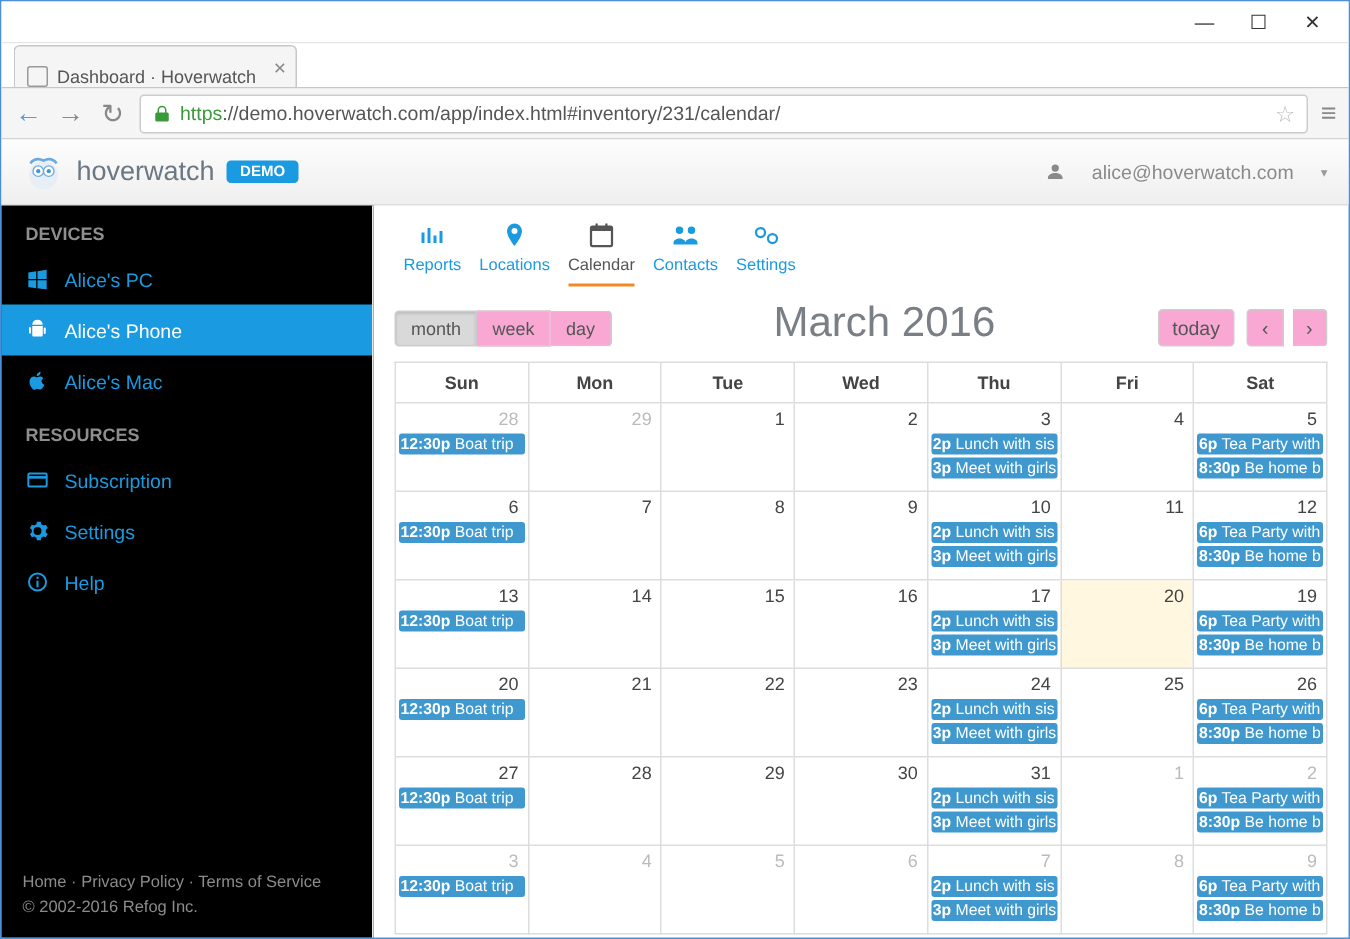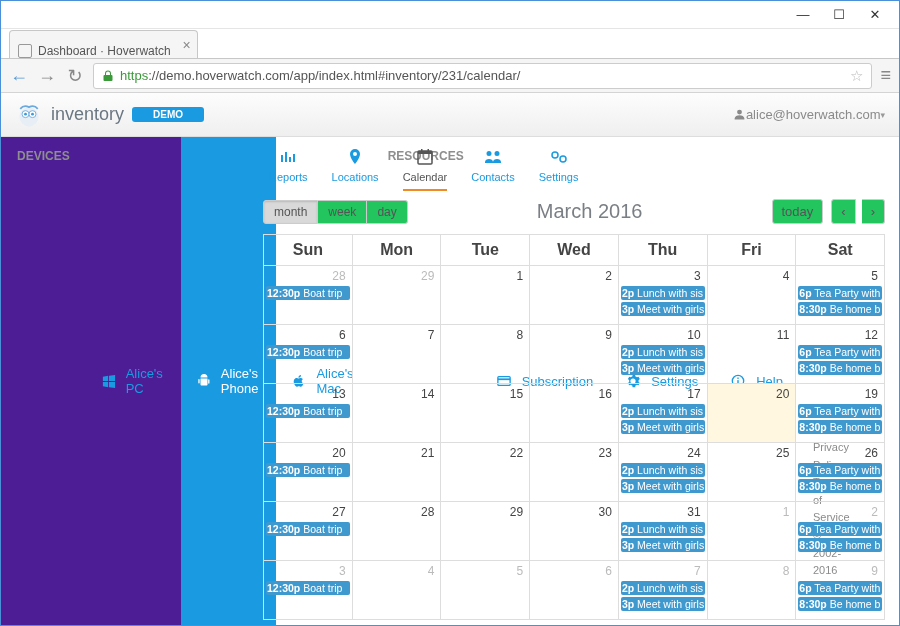--- a/index.html
+++ b/index.html
@@ -16,52 +16,52 @@
 .navbtn.back{color:#5a9bd5}
 .addr{flex:1;height:26px;border:1px solid #ccc;border-radius:3px;background:#fff;display:flex;align-items:center;padding:0 28px 0 8px;font-size:13px;position:relative}
 .lock{width:12px;height:12px;margin-right:6px;color:#3a9a3a}
 .url-https{color:#3a9a3a}
 .url-rest{color:#555}
 .star{position:absolute;right:8px;color:#bbb;font-size:15px}
 .menu{color:#888;font-size:18px}
 .apphead{height:44px;background:linear-gradient(#fdfdfd,#efefef);border-bottom:1px solid #ddd;display:flex;align-items:center;padding:0 14px}
 .owl{width:28px;height:28px;margin-right:8px}
 .brand{font-size:18px;color:#6b7782;font-weight:400}
-.demo{background:#1a9ae0;color:#fff;font-size:10px;font-weight:bold;padding:2px 21px;border-radius:3px;margin-left:8px}
+.demo{background:#1a9ae0;color:#fff;font-size:10px;font-weight:bold;padding:2px 9px;border-radius:3px;margin-left:8px}
 .spacer{flex:1}
-.user{color:#8a8a8a;font-size:13px;display:flex;align-items:center;gap:0}
+.user{color:#8a8a8a;font-size:13px;display:flex;align-items:center;gap:18px}
 .user .caret{font-size:9px;color:#999}
 .body{flex:1;display:flex;min-height:0}
-.sidebar{width:248px;border-right:1px solid #e6e6e6;background:#4c1d95;display:flex;flex-direction:row}
+.sidebar{width:248px;border-right:1px solid #e6e6e6;background:#000000;display:flex;flex-direction:column}
 .sbhead{color:#8e8e8e;font-size:12px;font-weight:bold;padding:12px 16px 6px}
 .sbitem{display:flex;align-items:center;gap:10px;padding:9px 16px;color:#1a9ae0;font-size:13px;cursor:pointer}
 .sbitem.active{background:#1a9ae0;color:#fff}
 .sbicon{width:16px;height:16px;display:inline-flex;align-items:center;justify-content:center}
 .sidefoot{margin-top:auto;padding:10px 14px;font-size:11px;color:#8b8b8b;line-height:1.6}
 .sidefoot a{color:#8b8b8b}
 .main{flex:1;padding:10px 14px 0 14px;overflow:hidden;display:flex;flex-direction:column}
 .toprow{display:flex;align-items:flex-end}
-.tabsnav{display:flex;gap:24px;margin-left:6px}
+.tabsnav{display:flex;gap:12px;margin-left:6px}
 .tnav{display:flex;flex-direction:column;align-items:center;gap:4px;color:#1a9ae0;font-size:11px;cursor:pointer;padding-bottom:6px}
 .tnav.active{color:#555;border-bottom:2px solid #f08a24}
 .tnav .ico{font-size:18px;height:20px;display:flex;align-items:center}
 .lastconn{margin-left:auto;color:#97a0a8;font-size:12px;padding-bottom:8px}
-.calbar{display:flex;align-items:center;margin-top:8px}
+.calbar{display:flex;align-items:flex-end;margin-top:8px}
 .btngroup{display:flex}
-.btn{border:1px solid #ccc;background:#22c55e;color:#555;font-size:12px;padding:4px 10px;cursor:pointer}
+.btn{border:1px solid #ccc;background:#f9a8d4;color:#555;font-size:12px;padding:4px 10px;cursor:pointer}
 .btn.first{border-top-left-radius:3px;border-bottom-left-radius:3px}
 .btn.last{border-top-right-radius:3px;border-bottom-right-radius:3px}
 .btn+.btn{border-left:none}
 .btn.active{background:#d9d9d9;box-shadow:inset 0 1px 2px rgba(0,0,0,.15)}
-.caltitle{flex:1;text-align:center;font-size:20px;color:#7a7f85}
+.caltitle{flex:1;text-align:center;font-size:28px;color:#7a7f85}
 .navbtns{display:flex;gap:6px}
 .navbtns .btn{padding:4px 9px;font-size:13px}
 .calendar{margin-top:10px;border:1px solid #ddd;border-bottom:none}
 .calhead{display:flex}
-.calhead>div{flex:1;text-align:center;font-weight:bold;color:#444;font-size:16px;padding:6px 0;border-bottom:1px solid #ddd}
+.calhead>div{flex:1;text-align:center;font-weight:bold;color:#444;font-size:12px;padding:6px 0;border-bottom:1px solid #ddd}
 .calhead>div+div{border-left:1px solid #ddd}
 .week{display:flex;height:59px}
 .cell{flex:1;border-bottom:1px solid #ddd;position:relative;overflow:hidden}
 .cell+.cell{border-left:1px solid #ddd}
 .daynum{position:absolute;top:3px;right:6px;font-size:12px;color:#444}
 .daynum.other{color:#bbb}
 .cell.today{background:#fff7e0}
 .events{position:absolute;top:20px;left:2px;right:2px;display:flex;flex-direction:column;gap:2px}
 .ev{background:#3f99ce;color:#fff;font-size:10.5px;padding:1px 1px;border-radius:2px;white-space:nowrap;overflow:hidden;text-overflow:clip}
 .ev b{font-weight:bold}
@@ -104,21 +104,21 @@
     <span class="owl">
       <svg viewBox="0 0 32 32">
           <circle cx="16" cy="18" r="11" fill="#e8eef5"></circle>
           <circle cx="12" cy="15" r="4" fill="#fff" stroke="#6ca9dd"></circle>
           <circle cx="20" cy="15" r="4" fill="#fff" stroke="#6ca9dd"></circle>
           <circle cx="12" cy="15" r="1.6" fill="#3b9ad9"></circle>
           <circle cx="20" cy="15" r="1.6" fill="#3b9ad9"></circle>
           <path d="M6 9 Q10 4 16 7 Q22 4 26 9" fill="none" stroke="#6ca9dd" stroke-width="2"></path>
         </svg>
     </span>
-    <span class="brand">inventory</span>
+    <span class="brand">hoverwatch</span>
     <span class="demo">DEMO</span>
     <span class="spacer"></span>
     <span class="user">
       <span>
         <svg width="13" height="13" viewBox="0 0 16 16">
             <path fill="#8a8a8a" d="M8 8a3 3 0 100-6 3 3 0 000 6zm0 1c-3 0-6 1.5-6 4v1h12v-1c0-2.5-3-4-6-4z"></path>
           </svg>
       </span>
       <span>alice@hoverwatch.com</span>
       <span class="caret">▾</span>

